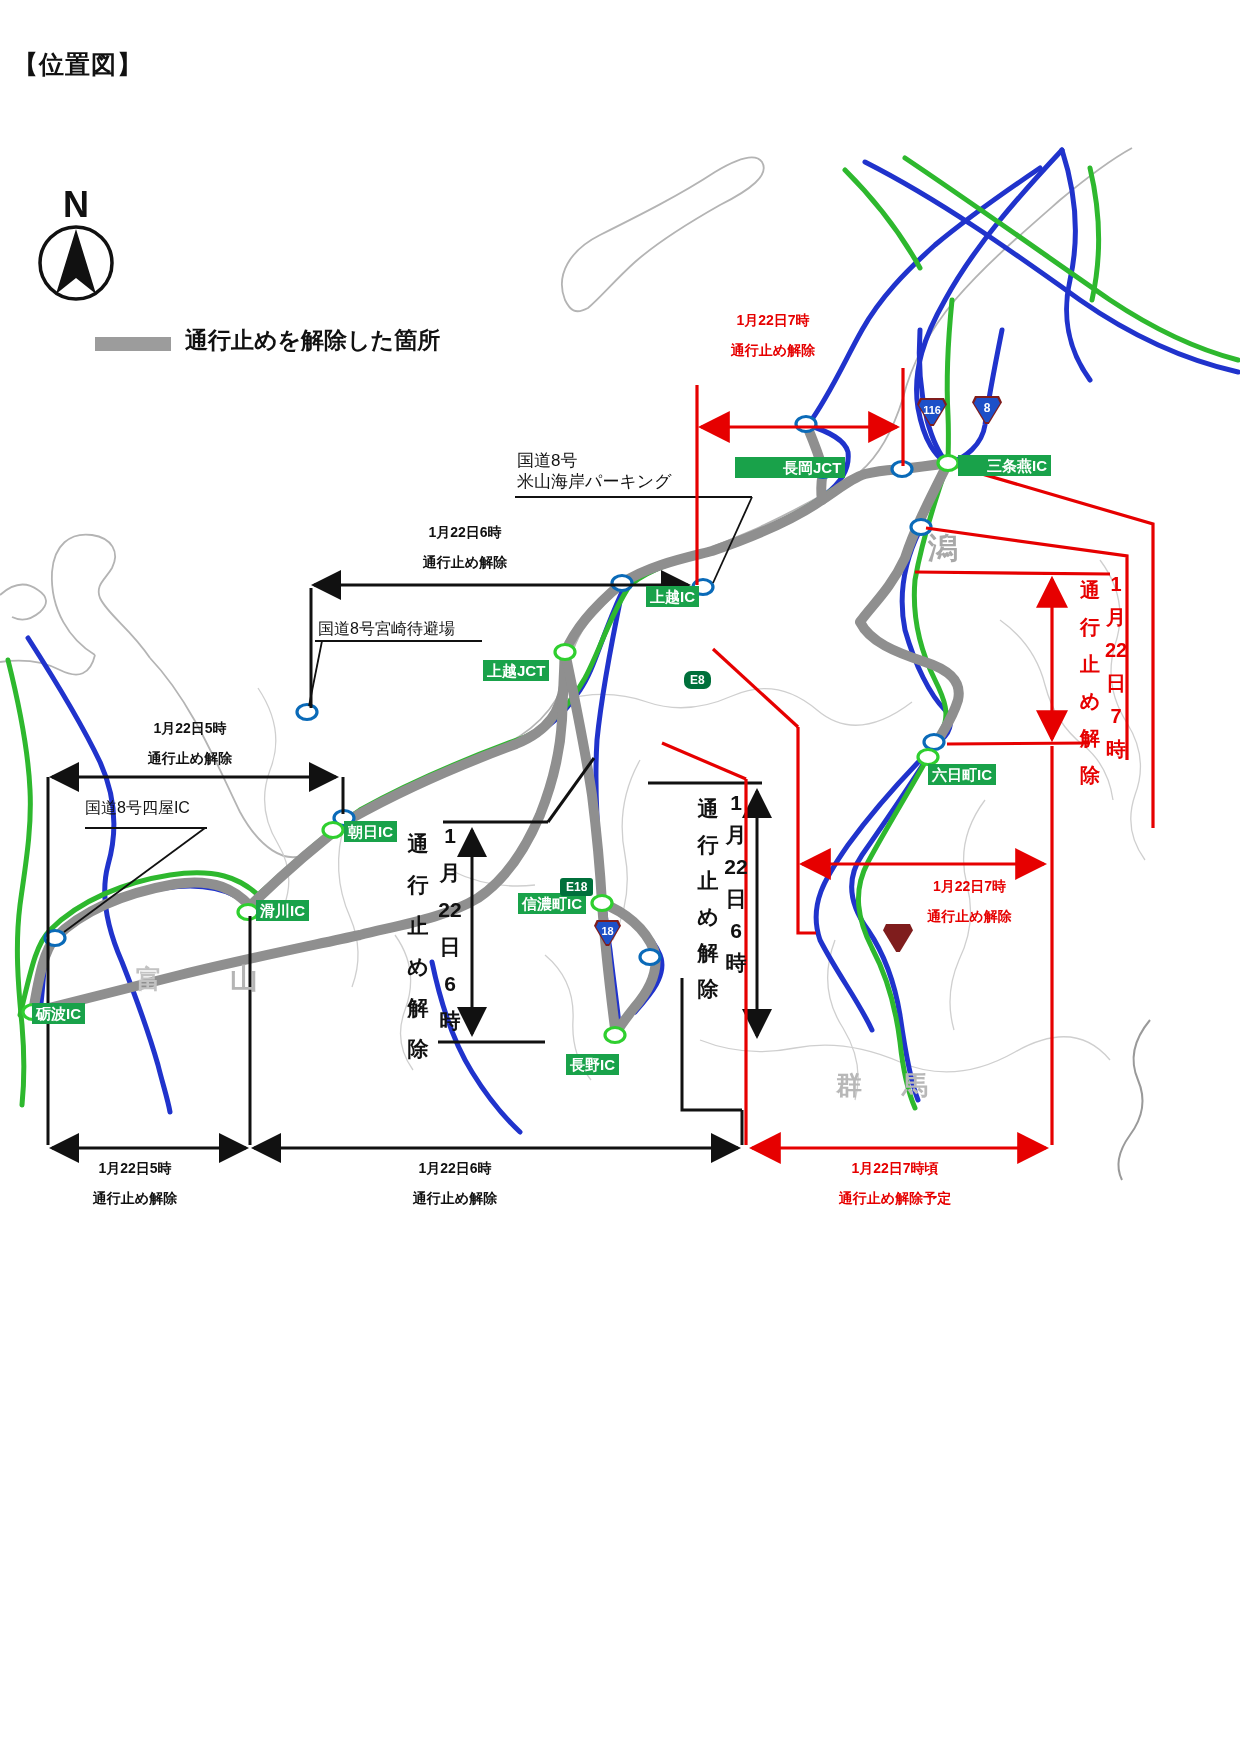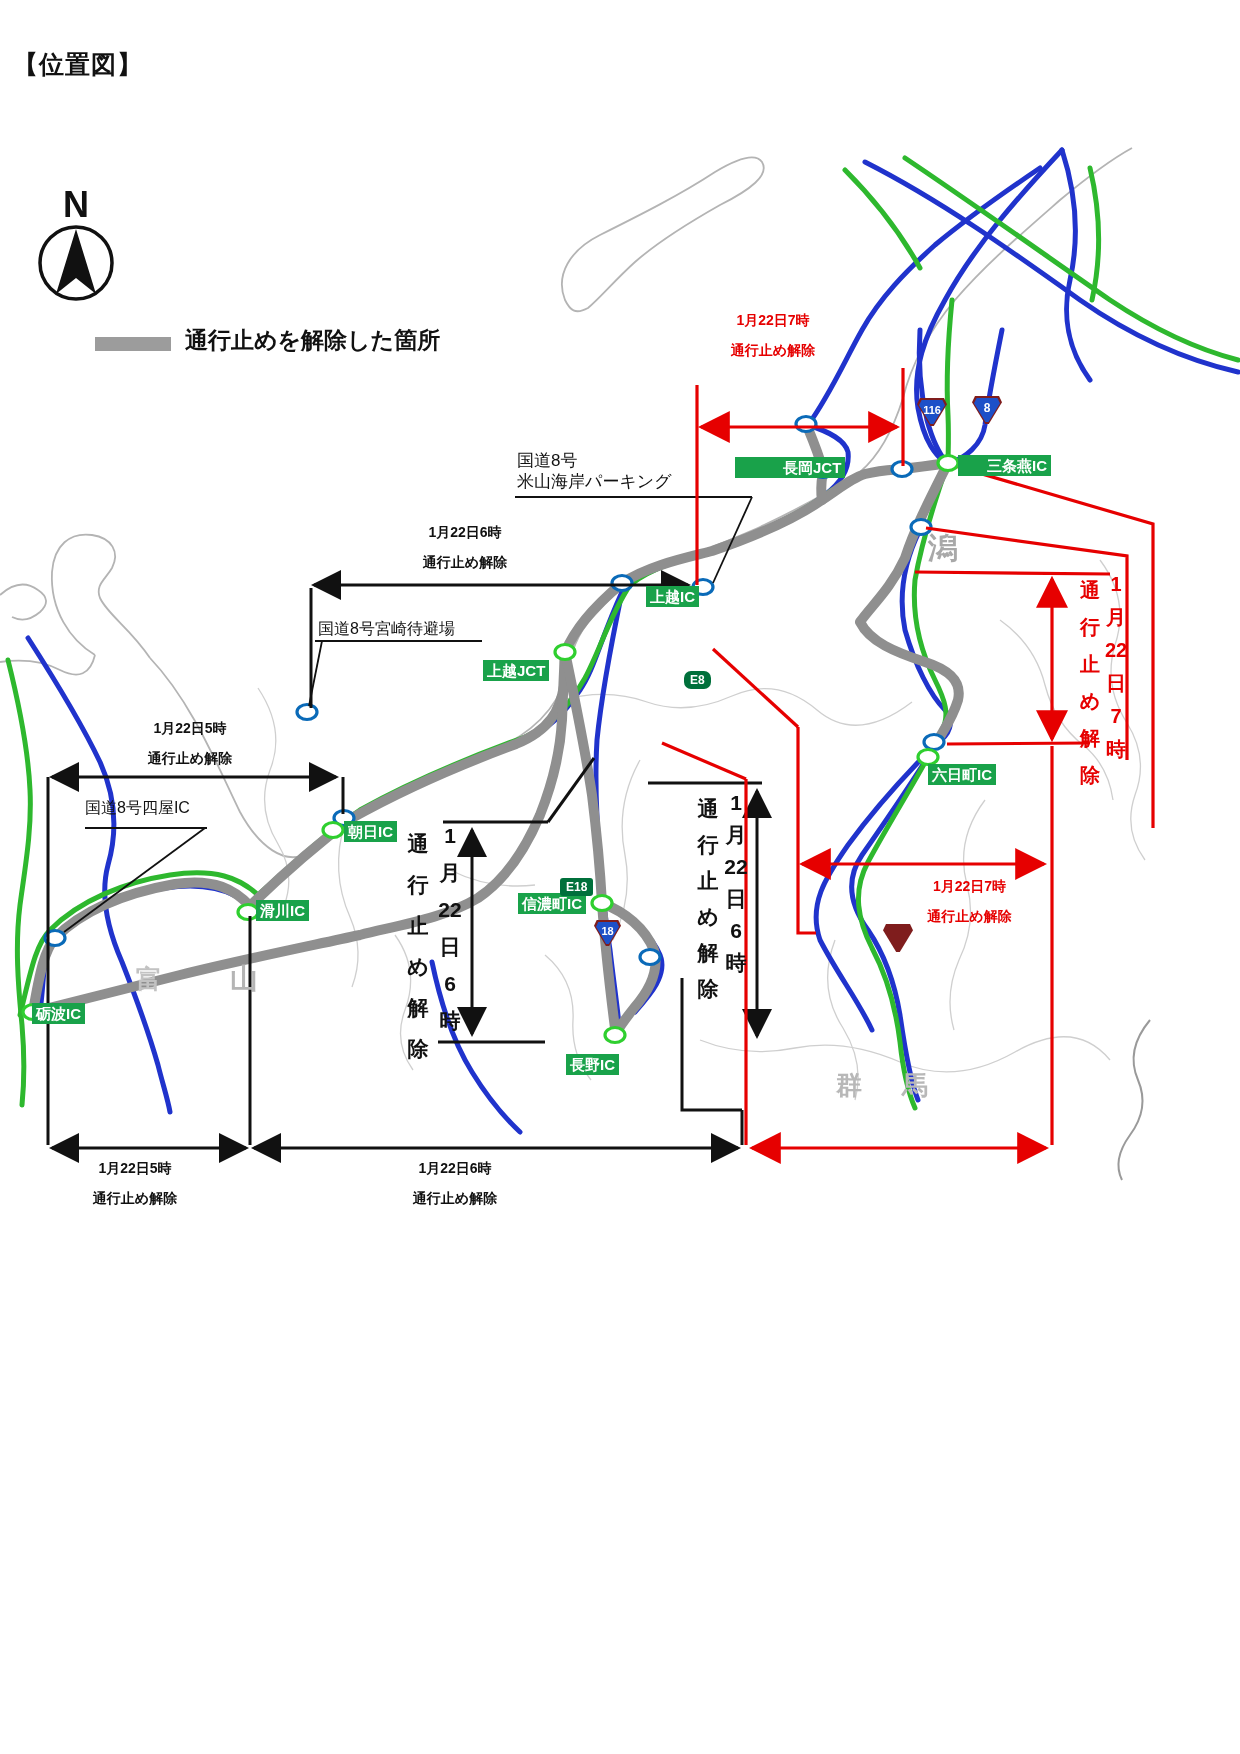--- a/index.html
+++ b/index.html
@@ -210,20 +210,24 @@
 <div class="ann" style="left:30px;top:1153px;width:210px;">
   <div>1月22日5時</div>
   <div>通行止め解除</div>
 </div>
 
 <div class="ann" style="left:350px;top:1153px;width:210px;">
   <div>1月22日6時</div>
   <div>通行止め解除</div>
 </div>
 
+<div class="ann red" style="left:785px;top:1153px;width:220px;">
+  <div>1月22日7時頃</div>
+  <div>通行止め解除予定</div>
+</div>
 
 <div class="vcol" style="left:402px;top:830px;gap:13px;font-size:21px;">
       <span class="vc">通</span>
       <span class="vc">行</span>
       <span class="vc">止</span>
       <span class="vc">め</span>
       <span class="vc">解</span>
       <span class="vc">除</span>
     </div>
 <div class="vcol" style="left:434px;top:824px;gap:11px;font-size:21px;">

